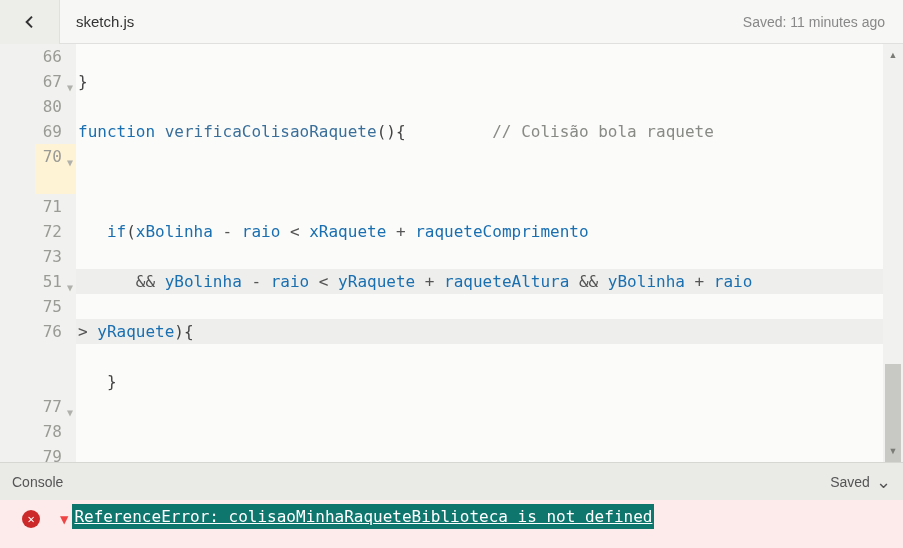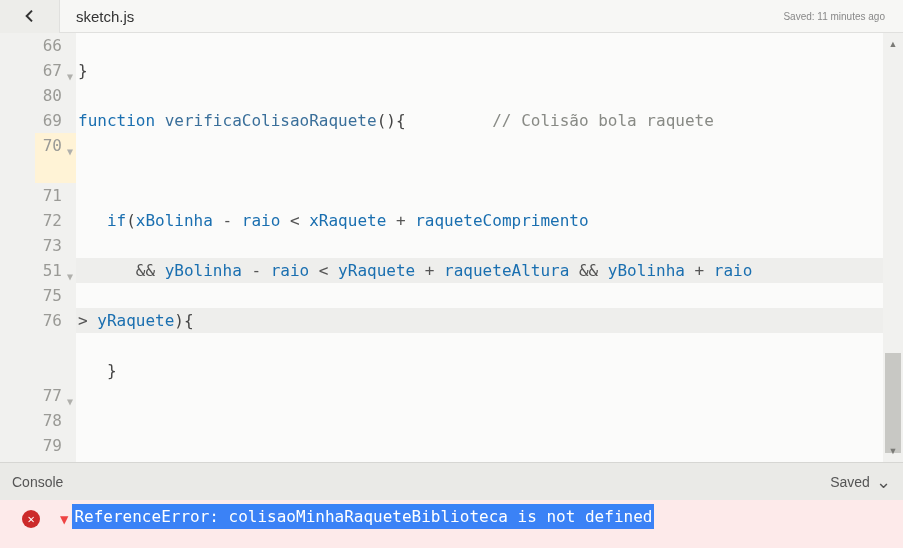--- a/index.html
+++ b/index.html
@@ -5,41 +5,41 @@
 * { margin: 0; padding: 0; box-sizing: border-box; }
 body {
   width: 903px; height: 548px;
   font-family: "Helvetica Neue", Arial, sans-serif;
   background: #fff;
   overflow: hidden;
   display: flex; flex-direction: column;
 }
 .header {
   display: flex; align-items: center;
-  height: 33px;
+  height: 44px;
   background: #f7f7f5;
   border-bottom: 1px solid #e0e0de;
 }
 .back-btn {
   width: 60px; height: 44px;
   display: flex; align-items: center; justify-content: center;
   background: #ededea;
   border-right: 1px solid #e0e0de;
   cursor: pointer;
 }
 .back-btn svg { width: 16px; height: 16px; stroke: #333; stroke-width: 3; fill: none; }
 .filename {
   padding-left: 16px;
   font-size: 15px; color: #333;
   flex: 0 0 auto;
 }
 .spacer { flex: 1; }
 .saved {
   padding-right: 18px;
-  font-size: 10px; color: #888; margin-left: 28px;
+  font-size: 14px; color: #888; margin-left: 28px;
 }
 .editor-wrap {
   position: relative;
   flex: 1;
   display: flex;
   overflow: hidden;
   background: #fbfbfa;
 }
 .gutter {
   width: 76px;
@@ -116,24 +116,25 @@
 }
 .err-icon {
   width: 18px; height: 18px;
   background: #cc2a2a; border-radius: 50%;
   color: #fff; font-size: 12px; font-weight: bold;
   display: flex; align-items: center; justify-content: center;
   margin: 6px 20px 0 14px;
 }
 .err-arrow { color: #e44; font-size: 14px; margin: 7px 4px 0 0; }
 .err-msg {
-  background: #3b82f6; color: #fff;
+  background: #0f766e; color: #fff;
   padding: 0 2px;
   white-space: pre;
   line-height: 25px;
+  text-decoration: underline;
 }
 </style>
 </head>
 <body>
 
 <div class="header">
   <div class="back-btn">
     <svg viewBox="0 0 24 24">
         <polyline points="15 4 7 12 15 20"></polyline>
       </svg>

